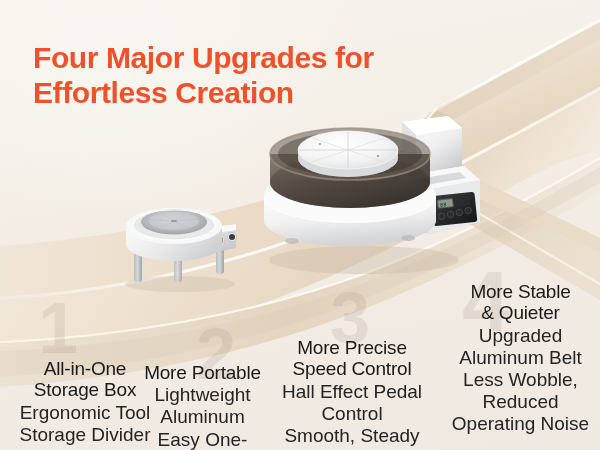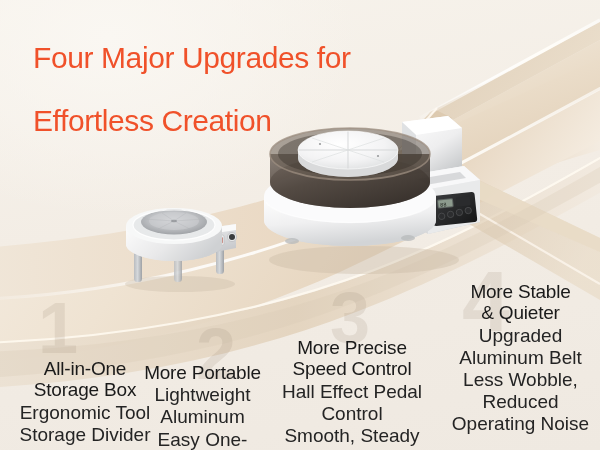--- a/index.html
+++ b/index.html
@@ -33,26 +33,26 @@
   .wm2 { left:196px; top:318px; font-size:72px; }
   .wm3 { left:330px; top:282px; font-size:72px; }
   .wm4 { left:462px; top:258px; font-size:86px; }
 
   
   .headline {
     position:absolute;
     left:33px; top:40px;
     width:420px;
     font-size:30px;
-    font-weight:400;
+    font-weight:700;
     line-height:1.17;
     letter-spacing:-0.4px;
     color:#f0512a;
   }
-  .headline .l2 { display:block;margin-top:28px; }
+  .headline .l2 { display:block; }
 
   
   .product { position:absolute; }
 
   
   .feat { position:absolute; text-align:center; color:#1a1a1a; }
   .feat .ttl {
     font-weight:400;
     font-size:19px;
     line-height:1.12;

